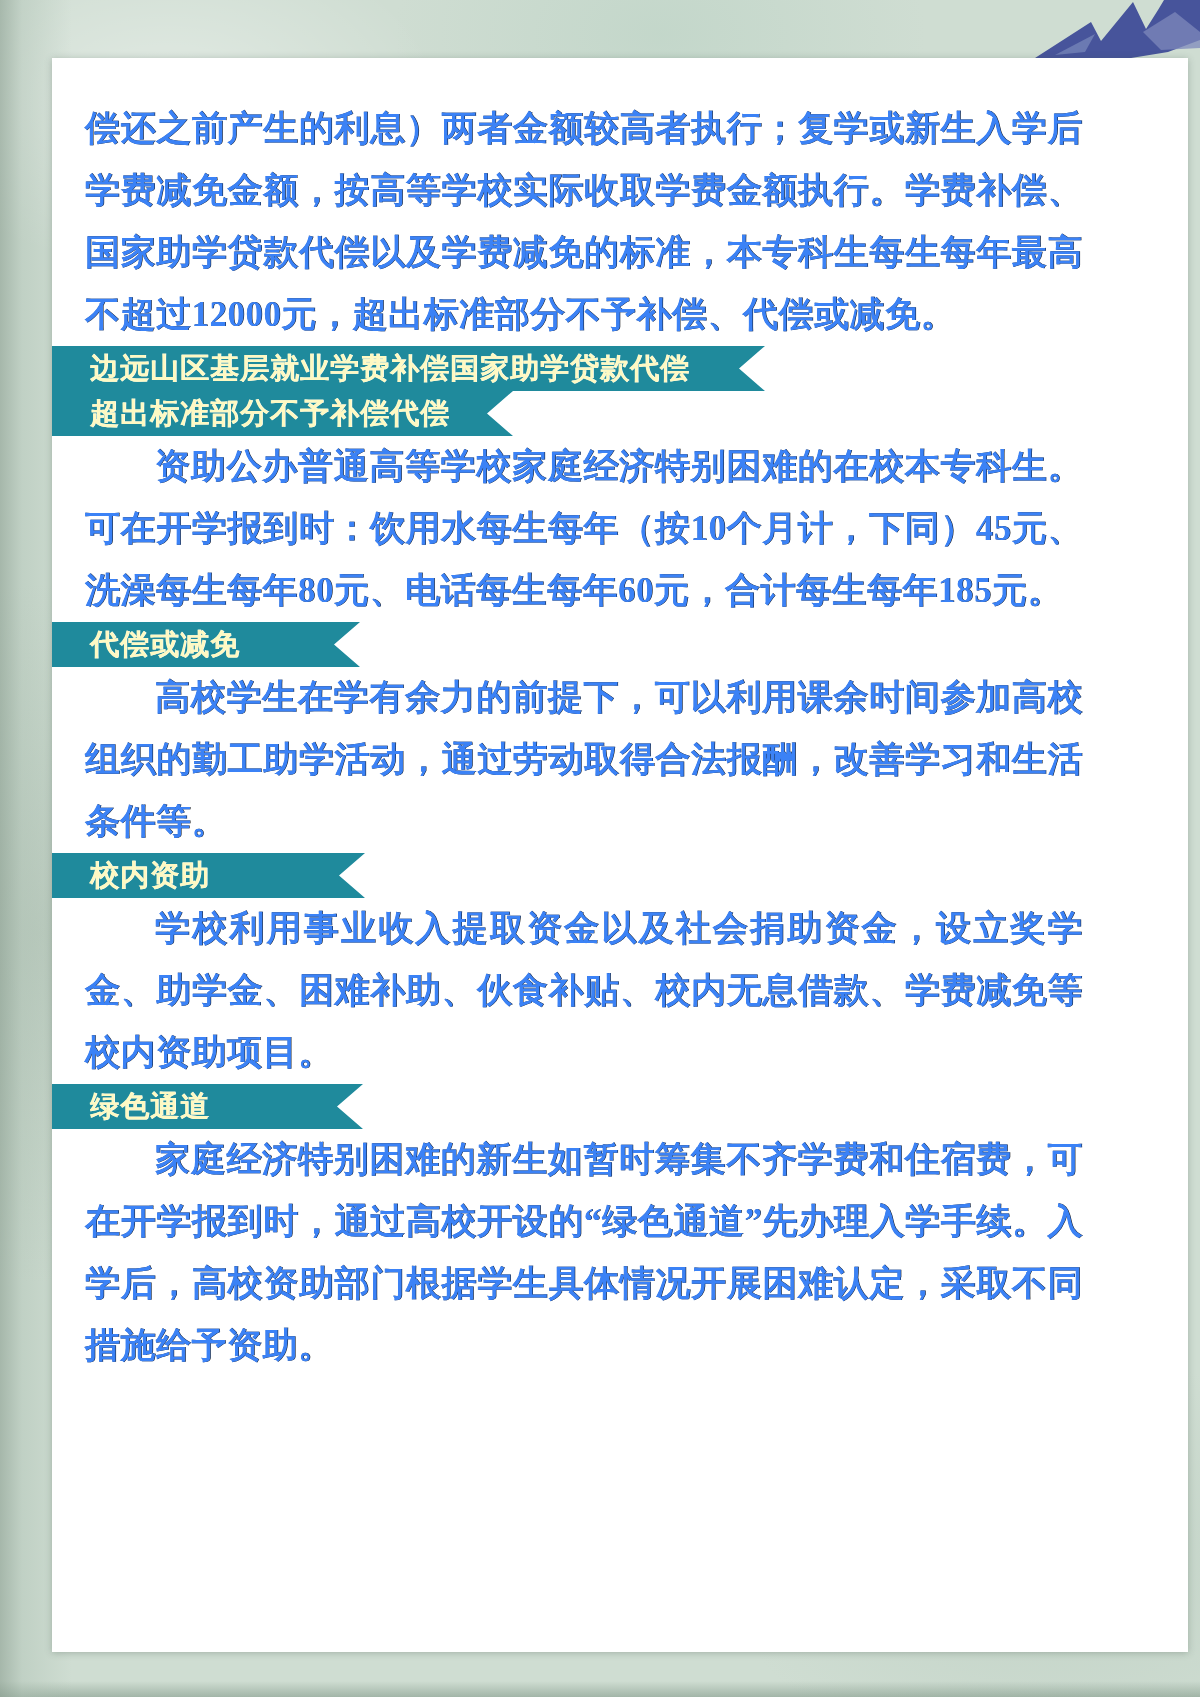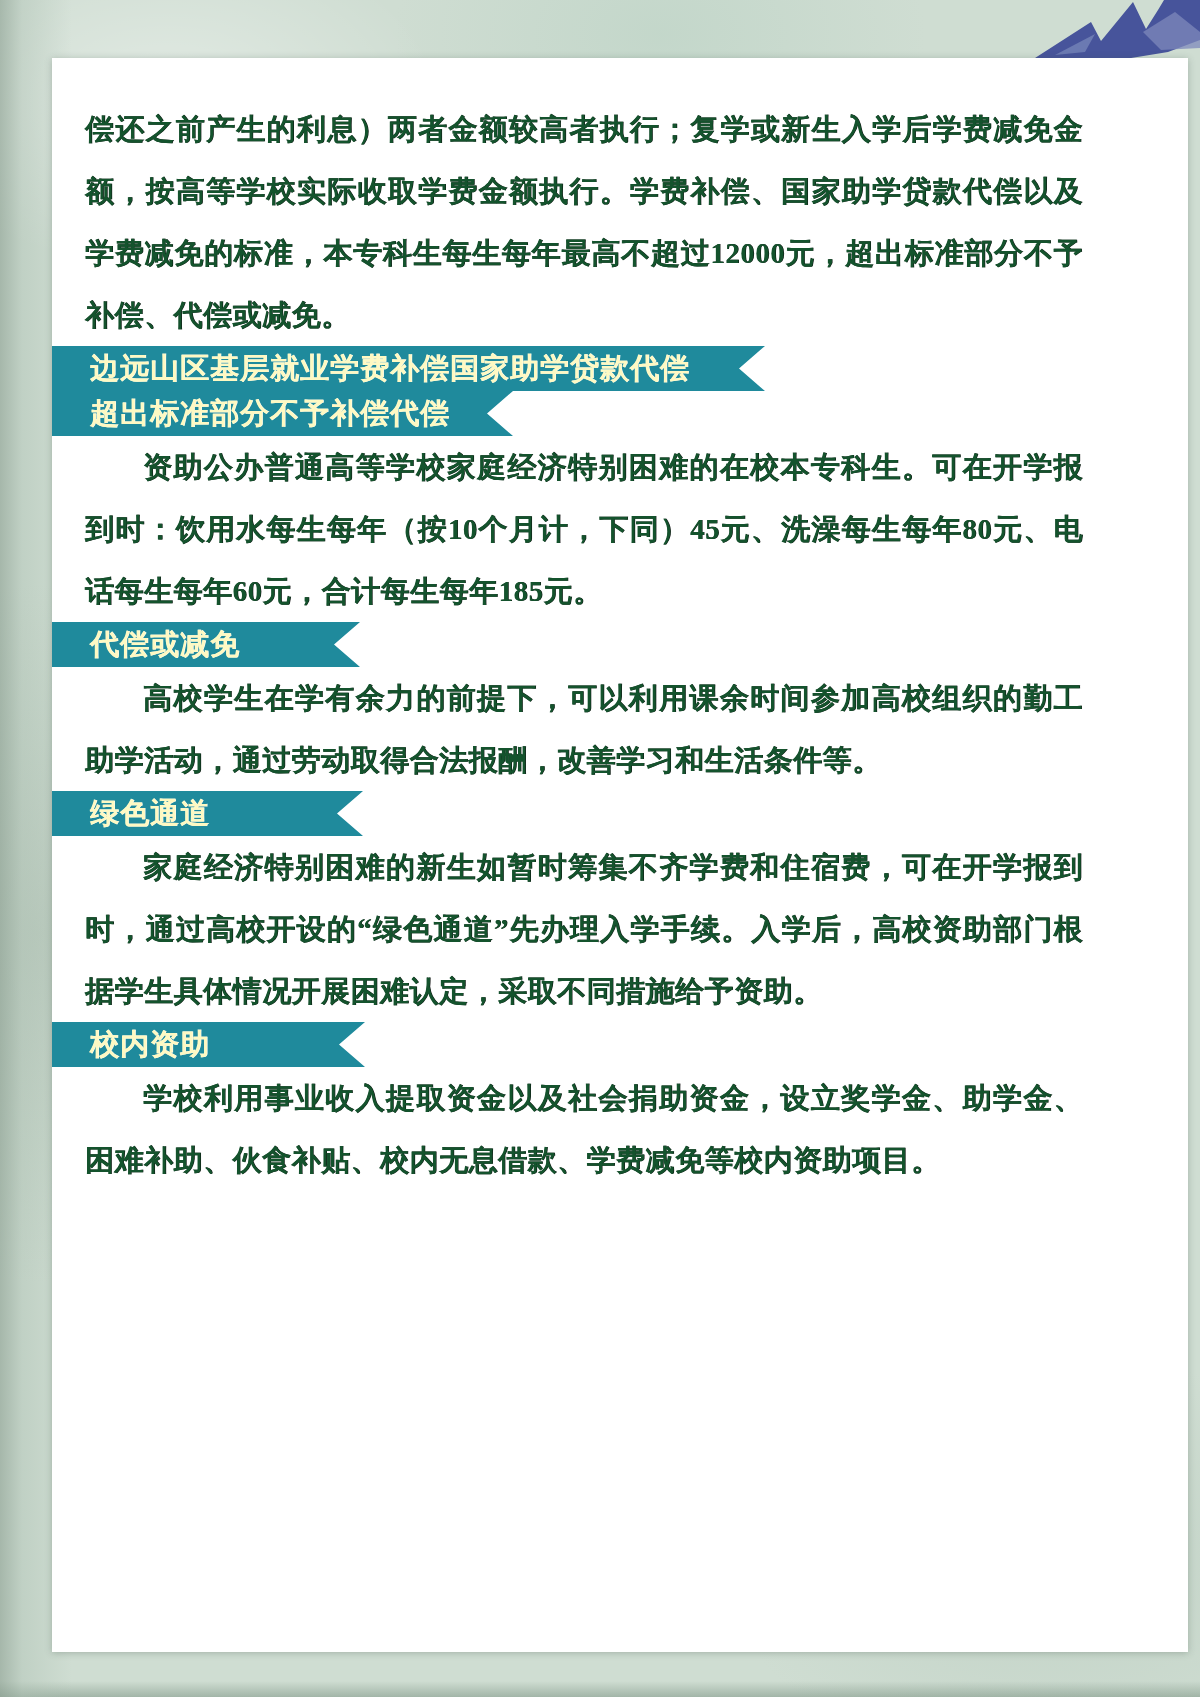--- a/index.html
+++ b/index.html
@@ -32,24 +32,24 @@
     height: 1594px;
     background: #ffffff;
     box-shadow: 0 1px 7px rgba(60, 80, 70, 0.30);
     z-index: 2;
   }
   .page-content {
     padding: 40px 105px 0 33px;
   }
   .body-text {
     margin: 0;
-    font-size: 29px;
+    font-size: 35px;
     line-height: 62px;
     font-weight: 900;
-    color: #14532d;
+    color: #3b82f6;
     text-align: justify;
     letter-spacing: 0.5px;
     text-shadow: 0.5px 0 0 #0d0d0d;
   }
   .body-text.indent { text-indent: 2em; }
   .banner {
     height: 45px;
     margin-left: -33px;           
     background: #1f8a9c;
     clip-path: polygon(0 0, 100% 0, calc(100% - 26px) 50%, 100% 100%, 0 100%);
@@ -96,27 +96,27 @@
     </section>
 
     <section>
       <div class="banner" style="width:308px">
         <span class="banner-title">代偿或减免</span>
       </div>
       <p class="body-text indent">高校学生在学有余力的前提下，可以利用课余时间参加高校组织的勤工助学活动，通过劳动取得合法报酬，改善学习和生活条件等。</p>
     </section>
 
     <section>
+      <div class="banner" style="width:313px">
+        <span class="banner-title">校内资助</span>
+      </div>
+      <p class="body-text indent">学校利用事业收入提取资金以及社会捐助资金，设立奖学金、助学金、困难补助、伙食补贴、校内无息借款、学费减免等校内资助项目。</p>
+    </section>
+
+    <section>
       <div class="banner" style="width:311px">
         <span class="banner-title">绿色通道</span>
       </div>
       <p class="body-text indent">家庭经济特别困难的新生如暂时筹集不齐学费和住宿费，可在开学报到时，通过高校开设的“绿色通道”先办理入学手续。入学后，高校资助部门根据学生具体情况开展困难认定，采取不同措施给予资助。</p>
     </section>
 
-    <section>
-      <div class="banner" style="width:313px">
-        <span class="banner-title">校内资助</span>
-      </div>
-      <p class="body-text indent">学校利用事业收入提取资金以及社会捐助资金，设立奖学金、助学金、困难补助、伙食补贴、校内无息借款、学费减免等校内资助项目。</p>
-    </section>
-
   </div>
 </div>
 
 </body></html>

